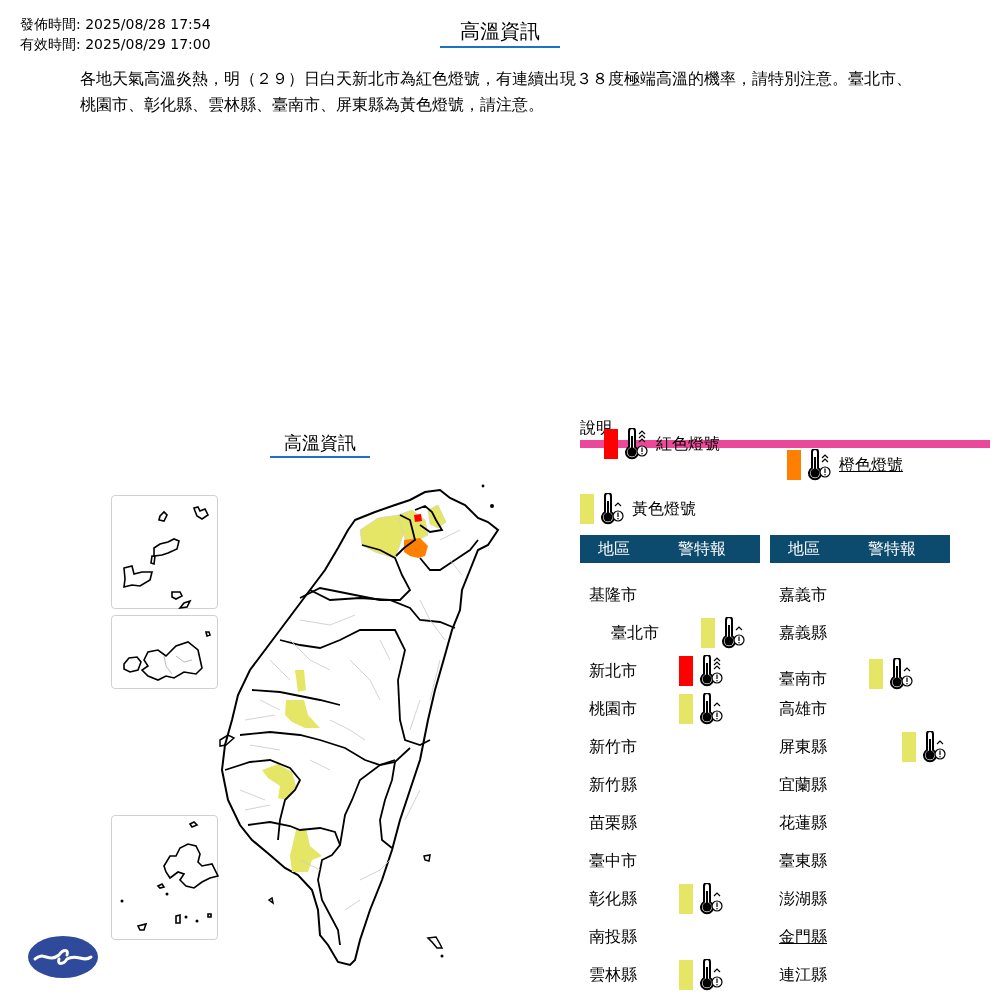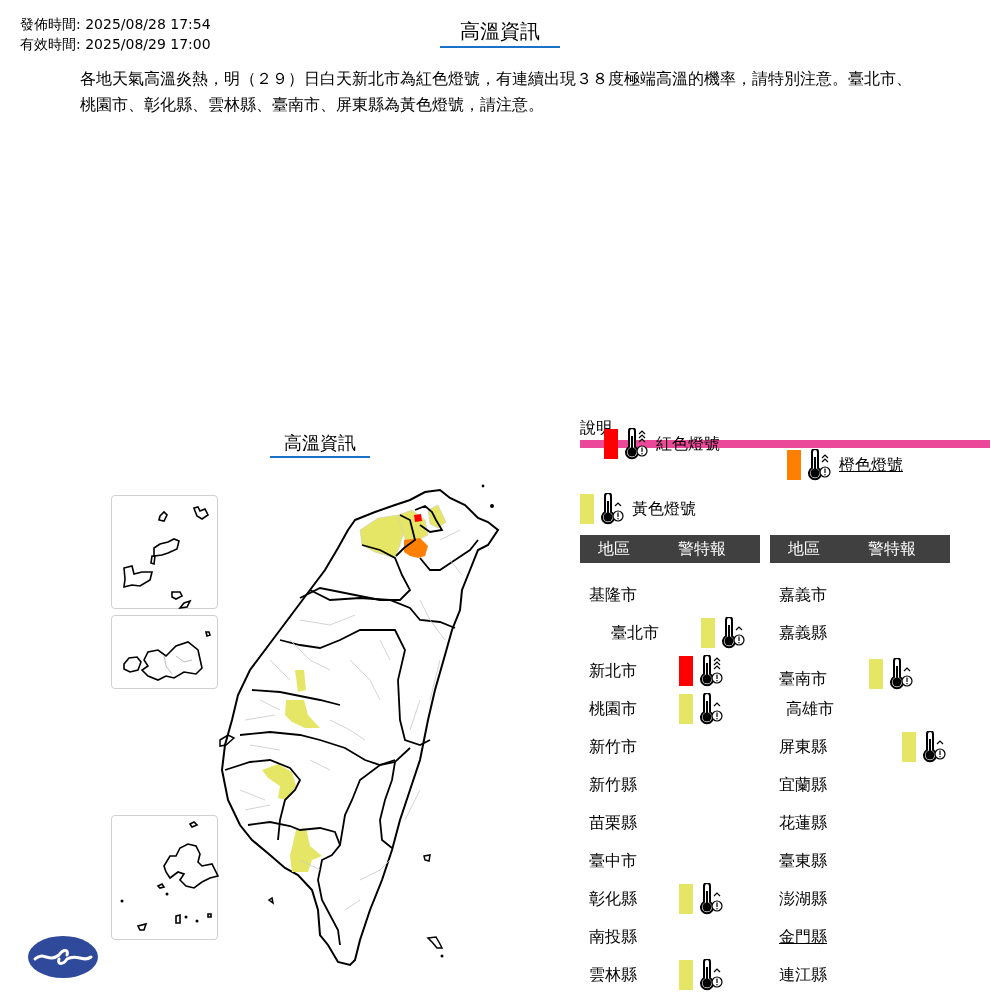--- a/index.html
+++ b/index.html
@@ -20,21 +20,21 @@
 
   .logo { position: absolute; left: 27px; top: 935px; width: 72px; height: 44px; }
 
   .legend-title { position: absolute; left: 580px; top: 416px; width: 410px; font-size: 16px;
     line-height: 24px; border-bottom: 8px solid #ec4899; }
   .legend-item { position: absolute; display: flex; align-items: center; font-size: 16px; }
   .swatch { width: 14px; height: 30px; display: inline-block; }
   .thermo { width: 28px; height: 32px; margin-left: 4px; display: inline-block; }
   .legend-item .lbl { margin-left: 6px; }
 
-  .tbl-head { position: absolute; top: 535px; height: 28px; background: #404040; color: #fff;
+  .tbl-head { position: absolute; top: 535px; height: 28px; background: #0c4a6e; color: #fff;
     font-size: 16px; line-height: 28px; }
   .tbl-head span { position: absolute; }
 
   .row { position: absolute; height: 38px; display: flex; align-items: center; font-size: 16px; }
   .row .rname { width: 90px; }
   .row .warn { display: flex; align-items: center; }
   .row .warn .swatch { height: 30px; width: 14px; }
 </style>
 </head>
 <body>
@@ -317,21 +317,21 @@
     <path d="M7 3 a3 3 0 0 1 6 0 V19 a6 6 0 1 1 -6 0 Z" fill="#fff" stroke="#000" stroke-width="2"></path>
     <circle cx="10" cy="24" r="4.5" fill="#000"></circle>
           <rect x="9" y="8" width="2" height="14" fill="#000"></rect>
     <path d="M17 13 l3 -3 l3 3 " fill="none" stroke="#000" stroke-width="1.2"></path>
     <circle cx="20" cy="23" r="5" fill="#fff" stroke="#000" stroke-width="1.2"></circle>
           <rect x="19.4" y="19.5" width="1.2" height="4.5" fill="#000"></rect>
           <rect x="19.4" y="25" width="1.2" height="1.3" fill="#000"></rect>
   </svg>
       </span>
     </div>
-    <div class="row" style="left: 779px; top: 690px; margin-left: 7px;">
+    <div class="row" style="left: 779px; top: 690px;">
       <span class="rname">高雄市</span>
     </div>
     <div class="row" style="left: 779px; top: 728px; gap: 33px;">
       <span class="rname">屏東縣</span>
       <span class="warn">
         <span class="swatch" style="background:#e6e666"></span>
         <svg class="thermo" viewBox="0 0 28 32">
     <path d="M7 3 a3 3 0 0 1 6 0 V19 a6 6 0 1 1 -6 0 Z" fill="#fff" stroke="#000" stroke-width="2"></path>
     <circle cx="10" cy="24" r="4.5" fill="#000"></circle>
           <rect x="9" y="8" width="2" height="14" fill="#000"></rect>

